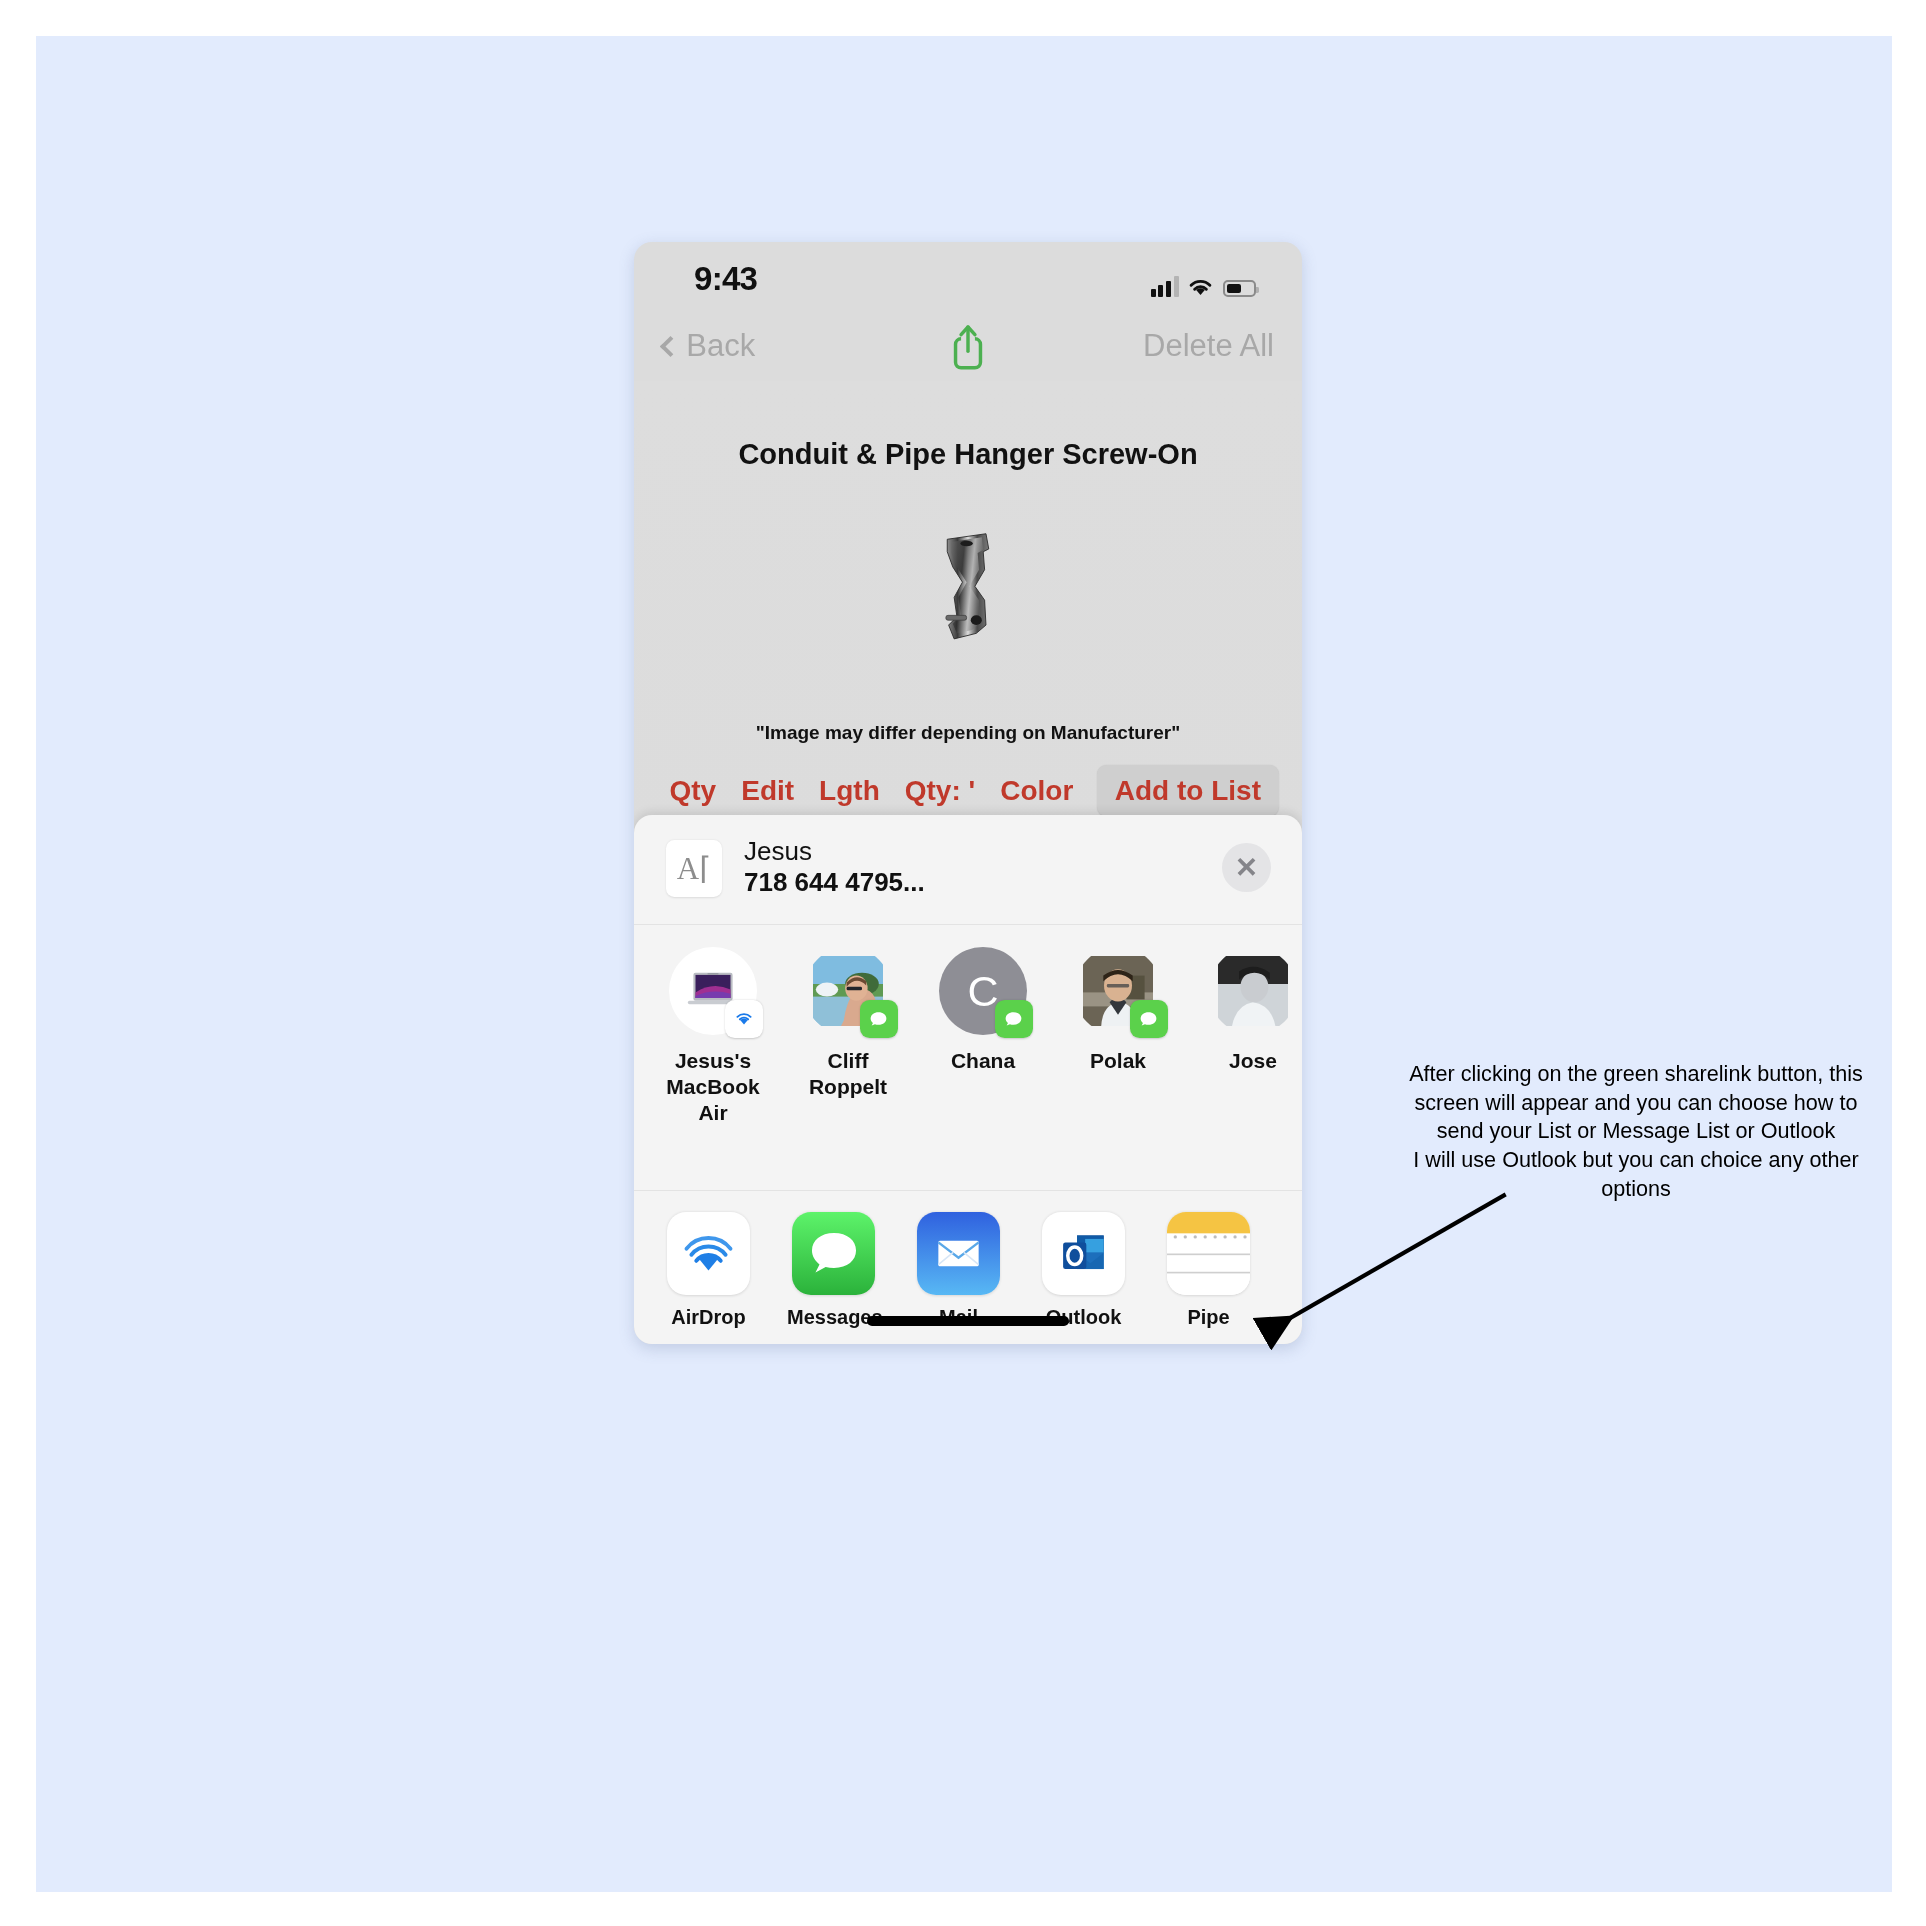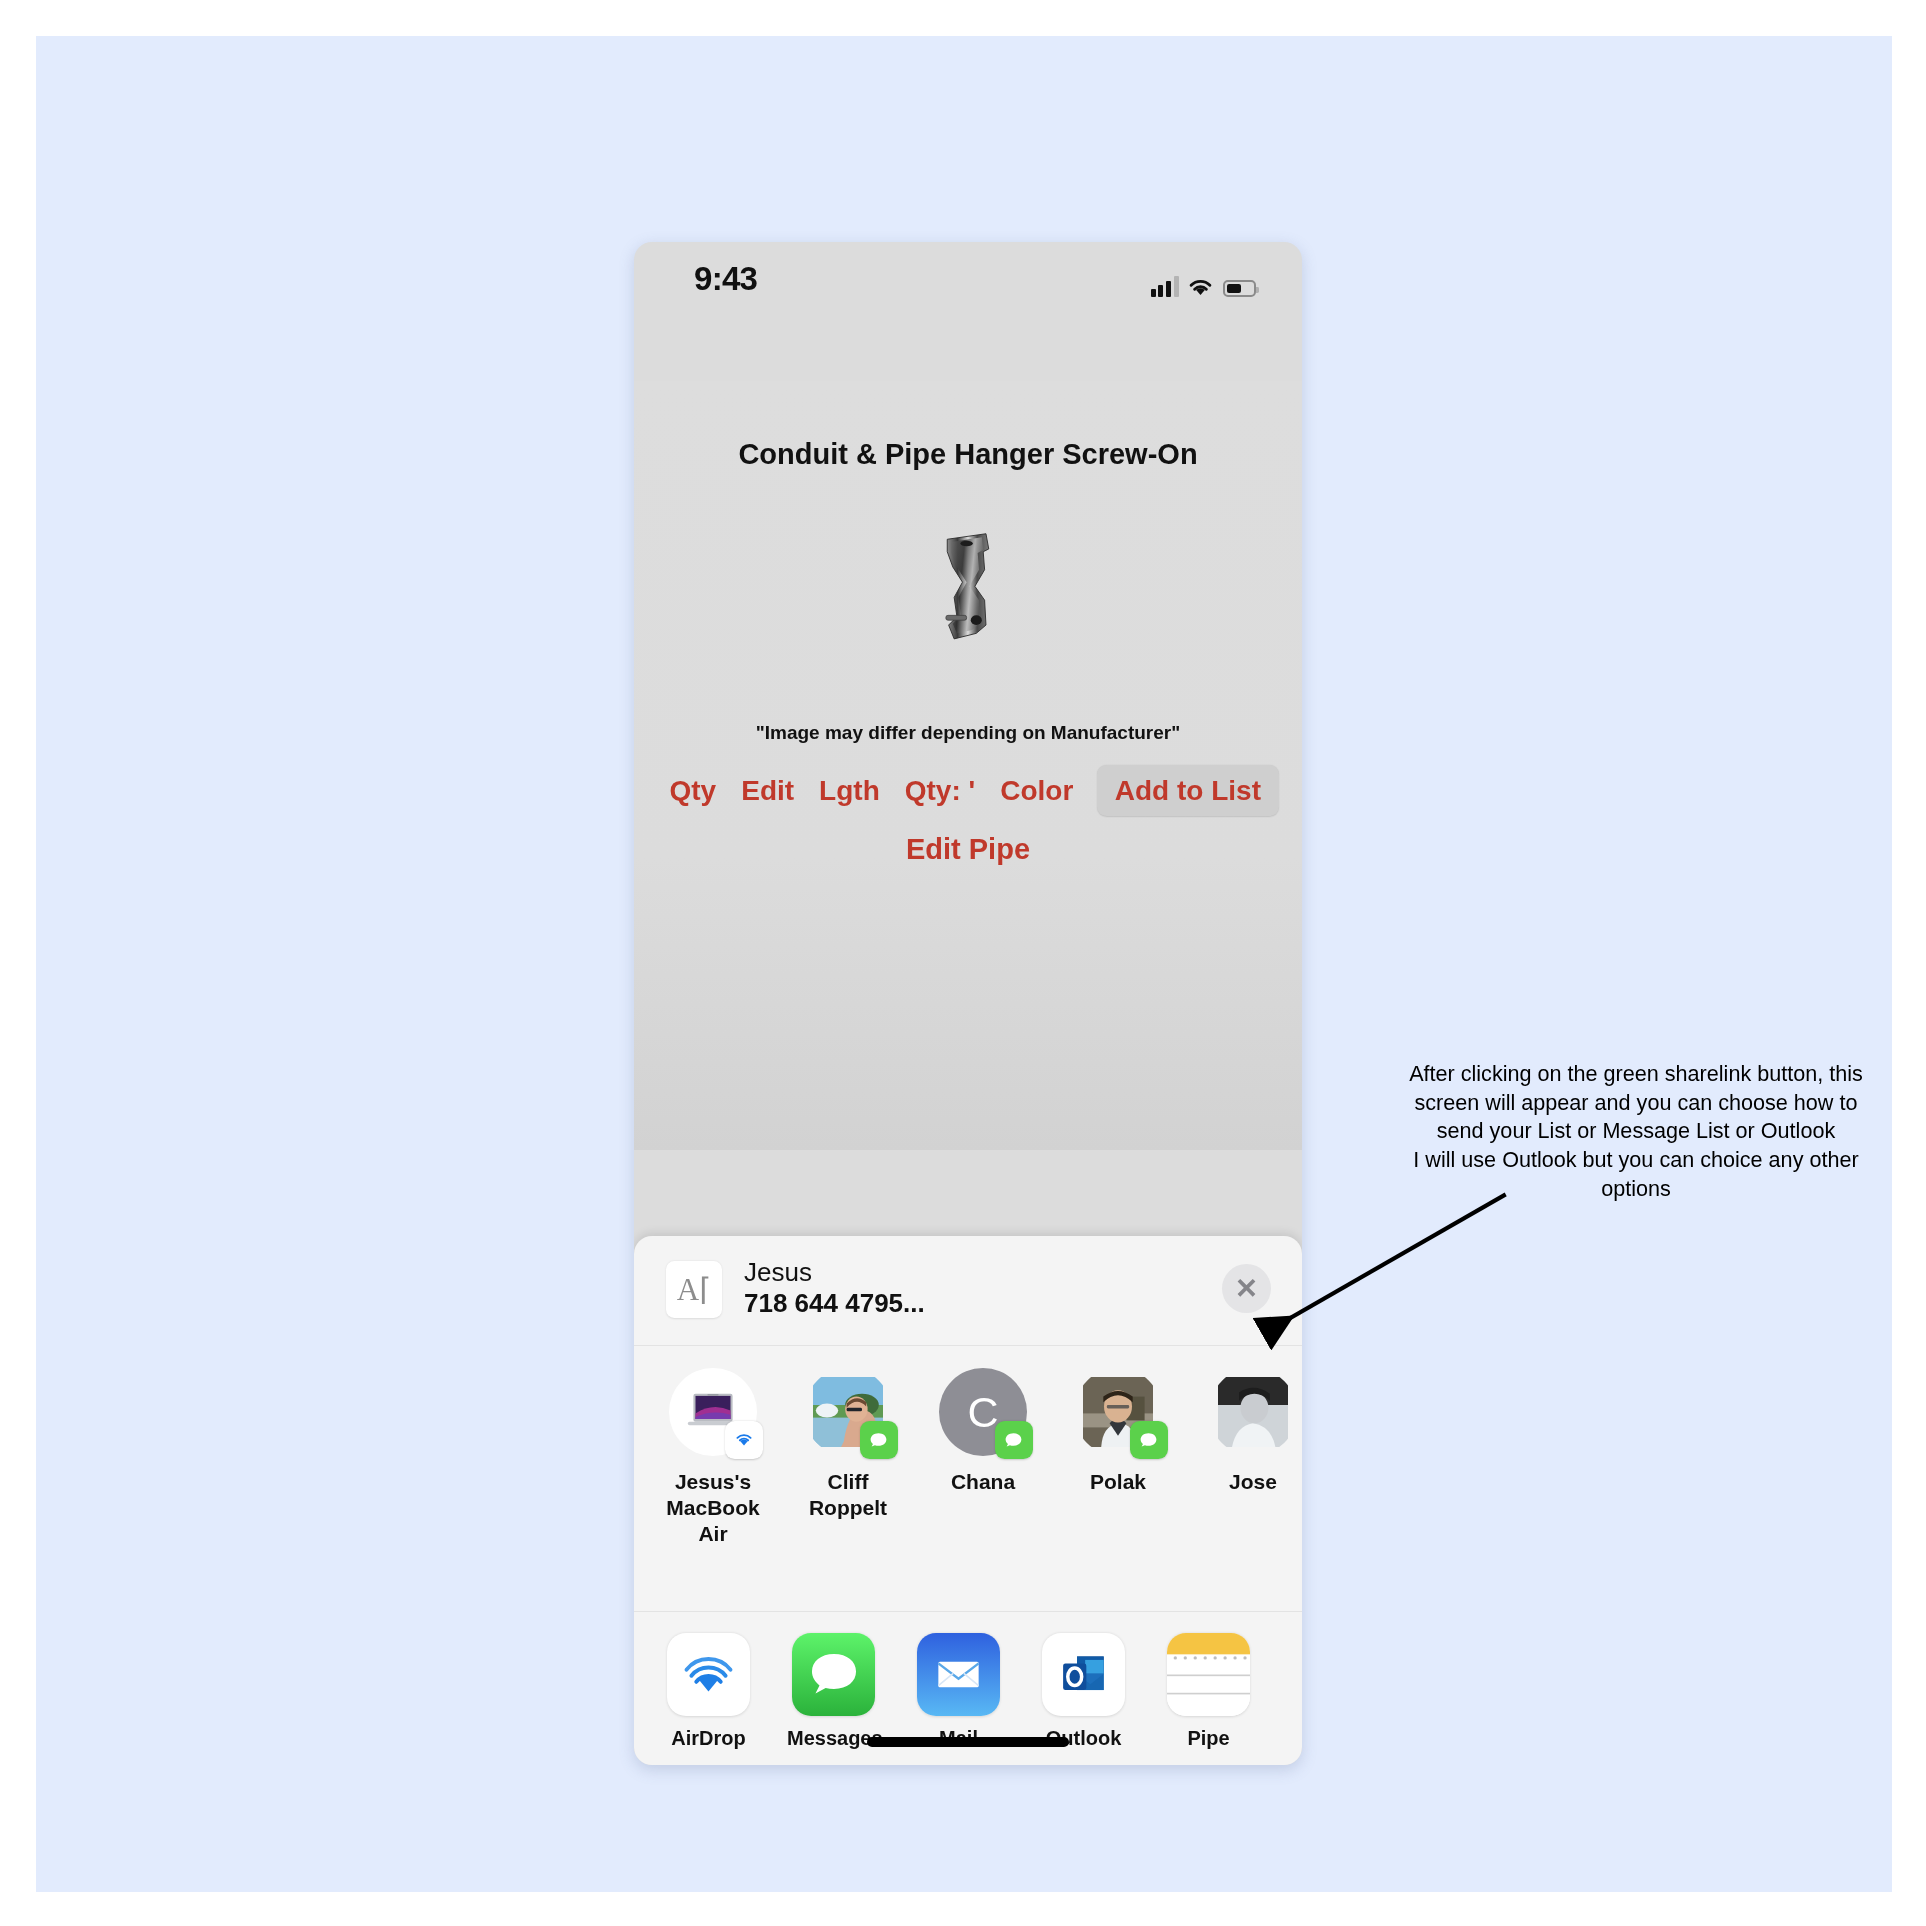--- a/index.html
+++ b/index.html
@@ -13,21 +13,21 @@
     position:absolute;
     left:36px;top:36px;
     width:1856px;height:1856px;
     background:#e2ebfd;
   }
 
   
   .phone{
     position:absolute;
     left:598px;top:206px;
-    width:668px;height:1523px;
+    width:668px;height:1102px;
     border-radius:18px;
     background:#dcdcdc;
     box-shadow:0 4.2px 15.3px rgba(80,100,140,.22);
     overflow:hidden;
   }
 
   
   .statusbar{
     position:absolute;left:0;top:0;width:100%;height:82px;
   }
@@ -217,20 +217,35 @@
               <path d="M4.5 10.5 A19 19 0 0 1 31.5 10.5" stroke="#111" stroke-width="4.2" fill="none" stroke-linecap="round"></path>
               <path d="M9.6 16.1 A12 12 0 0 1 26.4 16.1" stroke="#111" stroke-width="4.2" fill="none" stroke-linecap="round"></path>
             </svg>
         </span>
         <span class="batt">
             <b></b>
           </span>
       </div>
     </div>
 
+    <div class="navbar">
+      <div class="nav-back">
+        <span class="chev"></span>
+        <span>Back</span>
+      </div>
+      <div class="nav-share">
+        <svg viewBox="0 0 60 78" width="42" height="54">
+          <rect x="12" y="30" width="36" height="42" rx="8" fill="none" stroke="#4cb050" stroke-width="5"></rect>
+          <rect x="20" y="24" width="20" height="22" fill="#dcdcdc"></rect>
+          <path d="M30 13 L30 48" stroke="#4cb050" stroke-width="5" stroke-linecap="round"></path>
+          <path d="M20 24 L30 13 L40 24" fill="none" stroke="#4cb050" stroke-width="5" stroke-linecap="round" stroke-linejoin="round"></path>
+        </svg>
+      </div>
+      <div class="nav-delete">Delete All</div>
+    </div>
 
     <div class="item">
       <div class="item-title">Conduit &amp; Pipe Hanger Screw-On</div>
 
       <div class="item-img">
         <svg viewBox="0 0 120 170" width="83" height="118">
           <defs>
             <linearGradient id="mtl" x1="0" y1="0" x2="1" y2="0">
               <stop offset="0%" stop-color="#8e8e8e"></stop>
                 <stop offset="25%" stop-color="#3b3b3b"></stop>

